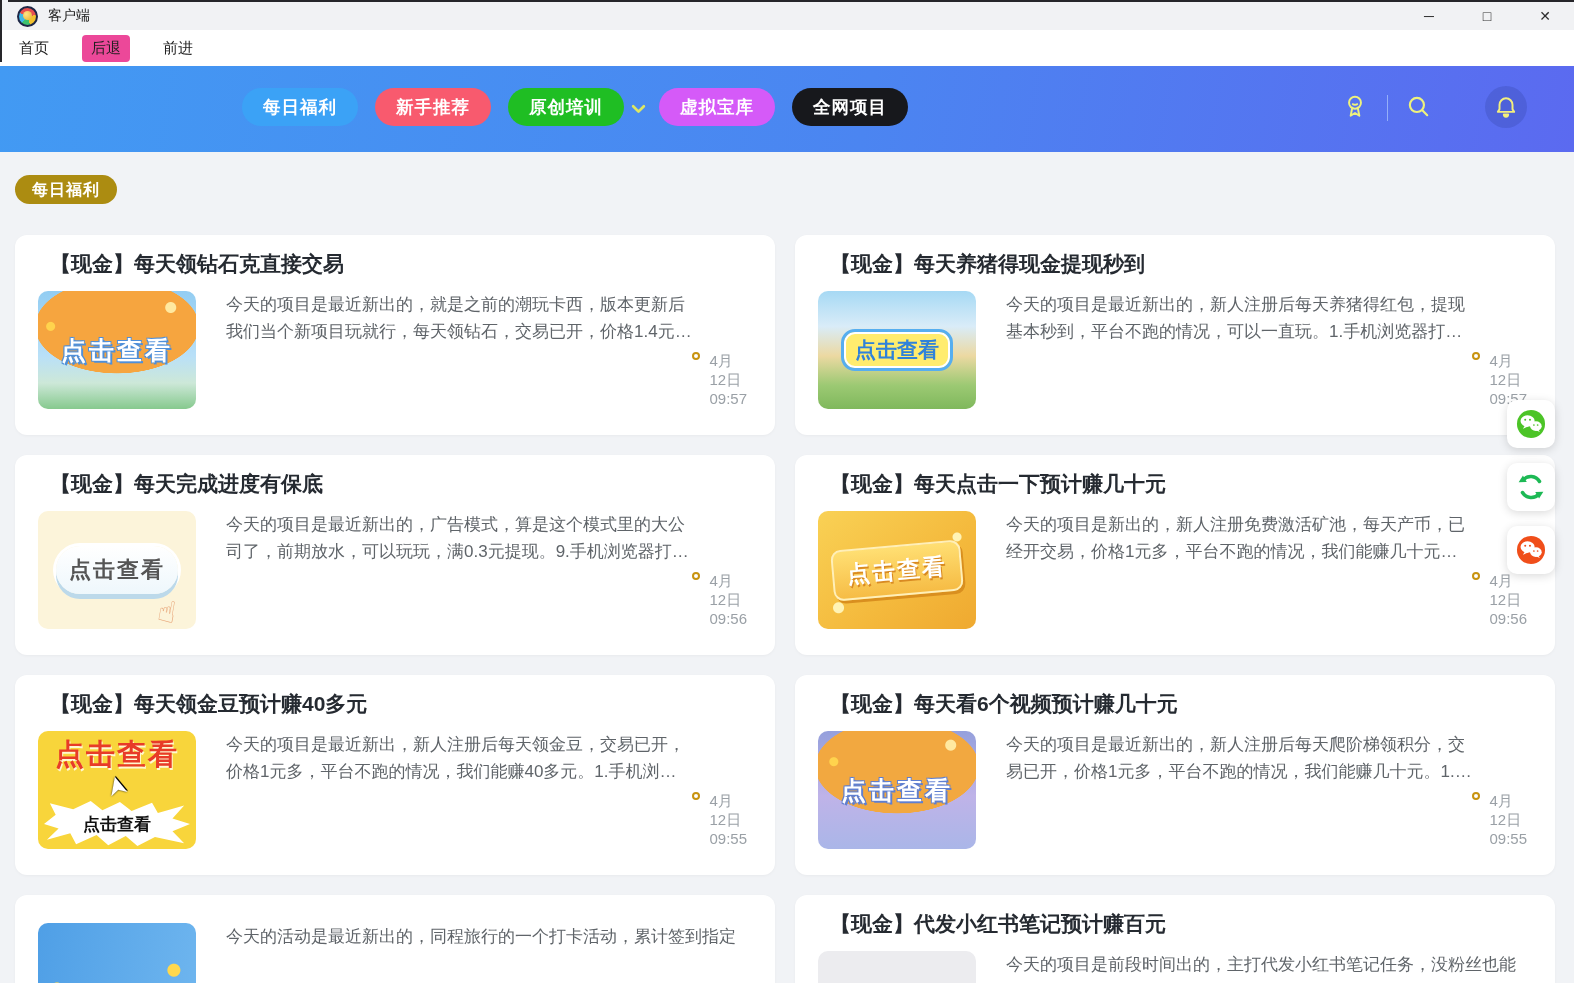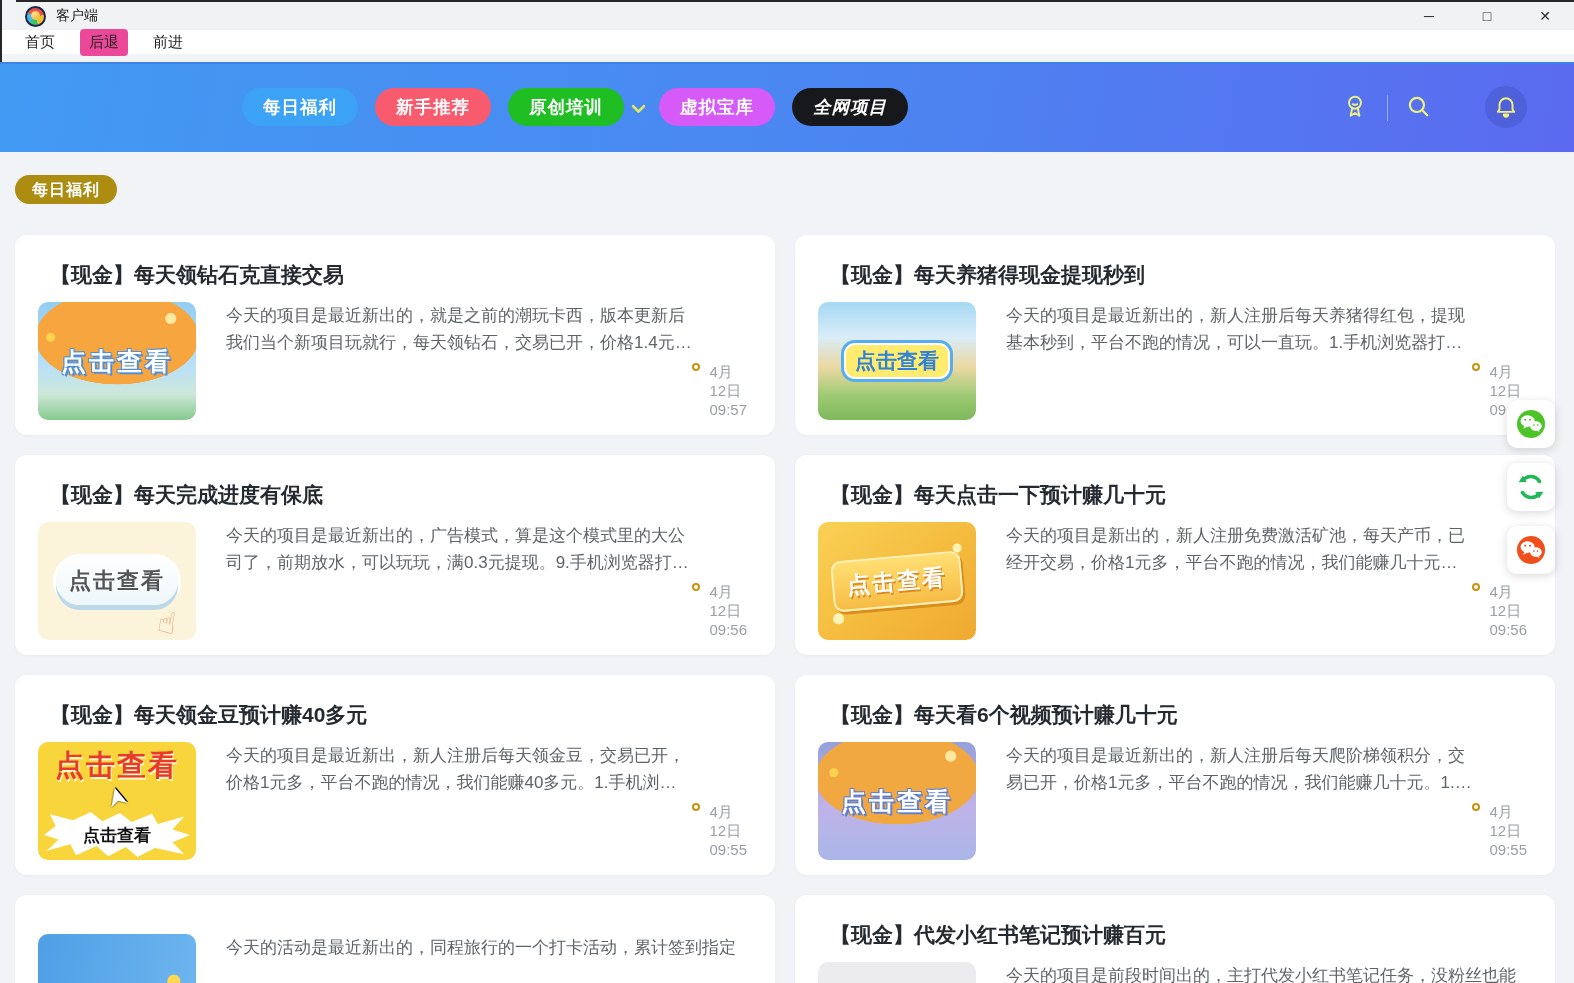--- a/index.html
+++ b/index.html
@@ -1,31 +1,31 @@
 <!DOCTYPE html>
 <html><head>
 <meta charset="utf-8">
 <style>
   *{margin:0;padding:0;box-sizing:border-box;}
   html,body{width:1574px;height:983px;}
   body{font-family:"Liberation Sans","DejaVu Sans",sans-serif;background:#f1f3f6;overflow:hidden;position:relative;}
 
   
-  .titlebar{position:absolute;top:0;left:16px;right:0;height:30px;background:#f1f2f4;border-top:2px solid #26262a;display:flex;align-items:center;z-index:40;}
+  .titlebar{position:absolute;top:0;left:8px;right:0;height:30px;background:#f1f2f4;border-top:2px solid #26262a;display:flex;align-items:center;z-index:40;}
   .frame-left{position:absolute;top:0;left:0;width:2px;height:62px;background:#26262a;z-index:50;}
   .app-icon{width:21px;height:21px;border-radius:50%;margin:0 10px 0 9px;border:2px solid #1e2746;position:relative;flex:none;
     background:conic-gradient(#e85050 0 22%, #f2c12e 22% 45%, #3cc16e 45% 62%, #41b9e8 62% 82%, #e85050 82% 100%);}
   .app-icon::after{content:"";position:absolute;left:3.5px;top:3.5px;width:9px;height:9px;border-radius:50%;
     background:radial-gradient(circle at 35% 35%, #ffe387, #e8b12e);}
   .win-title{font-size:14px;color:#1a1a1a;}
   .win-controls{margin-left:auto;display:flex;height:100%;}
   .win-btn{width:58px;height:100%;display:flex;align-items:center;justify-content:center;font-size:14px;color:#2e2e2e;}
 
   
-  .menubar{position:absolute;top:30px;left:0;right:0;height:24px;background:#fff;display:flex;align-items:center;padding-left:16px;gap:16px;z-index:40;}
+  .menubar{position:absolute;top:30px;left:0;right:0;height:36px;background:#fff;display:flex;align-items:center;padding-left:10px;gap:24px;z-index:40;}
   .menu-item{font-size:15px;color:#1f1f1f;padding:4px 9px;border-radius:4px;}
   .menu-item.active{background:#ec4899;}
 
   
   .header{position:absolute;top:62px;left:0;right:0;height:90px;border-top:2px solid #3f82e9;
     background:linear-gradient(100deg,#429af3 0%,#4b85f1 55%,#5b6af0 100%);}
   .nav-pills{position:absolute;left:242px;top:24px;display:flex;align-items:center;gap:17px;}
   .pill{height:38px;line-height:38px;padding:0 21px;border-radius:19px;color:#fff;font-size:17.5px;font-weight:bold;letter-spacing:1px;white-space:nowrap;}
   .pill-chevron{margin-left:-10px;margin-right:-4px;display:flex;align-items:center;padding-top:4px;}
   .hdr-icon{position:absolute;display:flex;align-items:center;justify-content:center;}
@@ -33,21 +33,21 @@
   .icon-divider{position:absolute;left:1387px;top:31px;width:1px;height:26px;background:rgba(200,225,255,.55);}
   .icon-search{left:1405px;top:29px;}
   .bell-wrap{position:absolute;left:1485px;top:22px;width:42px;height:42px;border-radius:50%;background:rgba(25,45,120,.18);display:flex;align-items:center;justify-content:center;}
 
   
   .badge{position:absolute;left:15px;top:175px;height:29px;line-height:29px;padding:0 17px;border-radius:15px;
     background:#ac8c11;color:#fff;font-size:16px;font-weight:bold;letter-spacing:1px;}
 
   
   .grid{position:absolute;left:15px;top:235px;width:1540px;display:grid;grid-template-columns:760px 760px;gap:20px;}
-  .card{background:#fff;border-radius:12px;height:200px;padding:26px 28px 0 23px;box-shadow:0 1px 3px rgba(0,0,0,.04);overflow:hidden;}
+  .card{background:#fff;border-radius:12px;height:200px;padding:15px 28px 0 23px;box-shadow:0 1px 3px rgba(0,0,0,.04);overflow:hidden;}
   .card-title{font-size:21px;font-weight:bold;color:#252a31;padding-left:12px;white-space:nowrap;overflow:hidden;}
   .card-body{display:flex;margin-top:13px;}
   .text-col{margin-left:30px;flex:1;min-width:0;display:flex;min-height:118px;}
   .desc{font-size:17px;line-height:27px;color:#5f6469;display:-webkit-box;-webkit-line-clamp:2;-webkit-box-orient:vertical;overflow:hidden;max-height:55px;}
   .time-row{margin-top:auto;display:flex;align-items:flex-start;gap:9px;padding-bottom:2px;}
   .time-dot{width:8px;height:8px;border:2px solid #c8930f;border-radius:50%;flex:none;}
   .time-text{font-size:15px;color:#9aa0a6;}
 
   
   .thumb{width:158px;height:118px;border-radius:10px;flex:none;position:relative;display:flex;align-items:center;justify-content:center;overflow:hidden;}
@@ -130,21 +130,21 @@
   <div class="nav-pills">
       <span class="pill" style="background: rgb(59, 162, 246);">每日福利</span>
       <span class="pill" style="background: rgb(248, 90, 110);">新手推荐</span>
       <span class="pill" style="background: rgb(31, 190, 35); text-align: right;">原创培训</span>
       <span class="pill-chevron">
         <svg width="15" height="11" viewBox="0 0 14 10" fill="none" stroke="#dde763" stroke-width="2.5" stroke-linecap="round" stroke-linejoin="round">
           <path d="M2 2l5 5 5-5"></path>
         </svg>
       </span>
       <span class="pill" style="background: rgb(213, 90, 248);">虚拟宝库</span>
-      <span class="pill" style="background: rgb(23, 24, 28); font-style: italic;">全网项目</span>
+      <span class="pill" style="background: rgb(23, 24, 28);">全网项目</span>
     </div>
   <span class="hdr-icon icon-medal">
     <svg width="26" height="26" viewBox="0 0 24 24" fill="none" stroke="#eef27c" stroke-width="1.8" stroke-linecap="round" stroke-linejoin="round">
       <circle cx="12" cy="9" r="5.5"></circle>
       <path d="M10 10.3c.7.8 3.3.8 4 0"></path>
       <path d="M9.5 13.5L8 21l4-2.5L16 21l-1.5-7.5"></path>
     </svg>
   </span>
   <span class="icon-divider"></span>
   <span class="hdr-icon icon-search">

